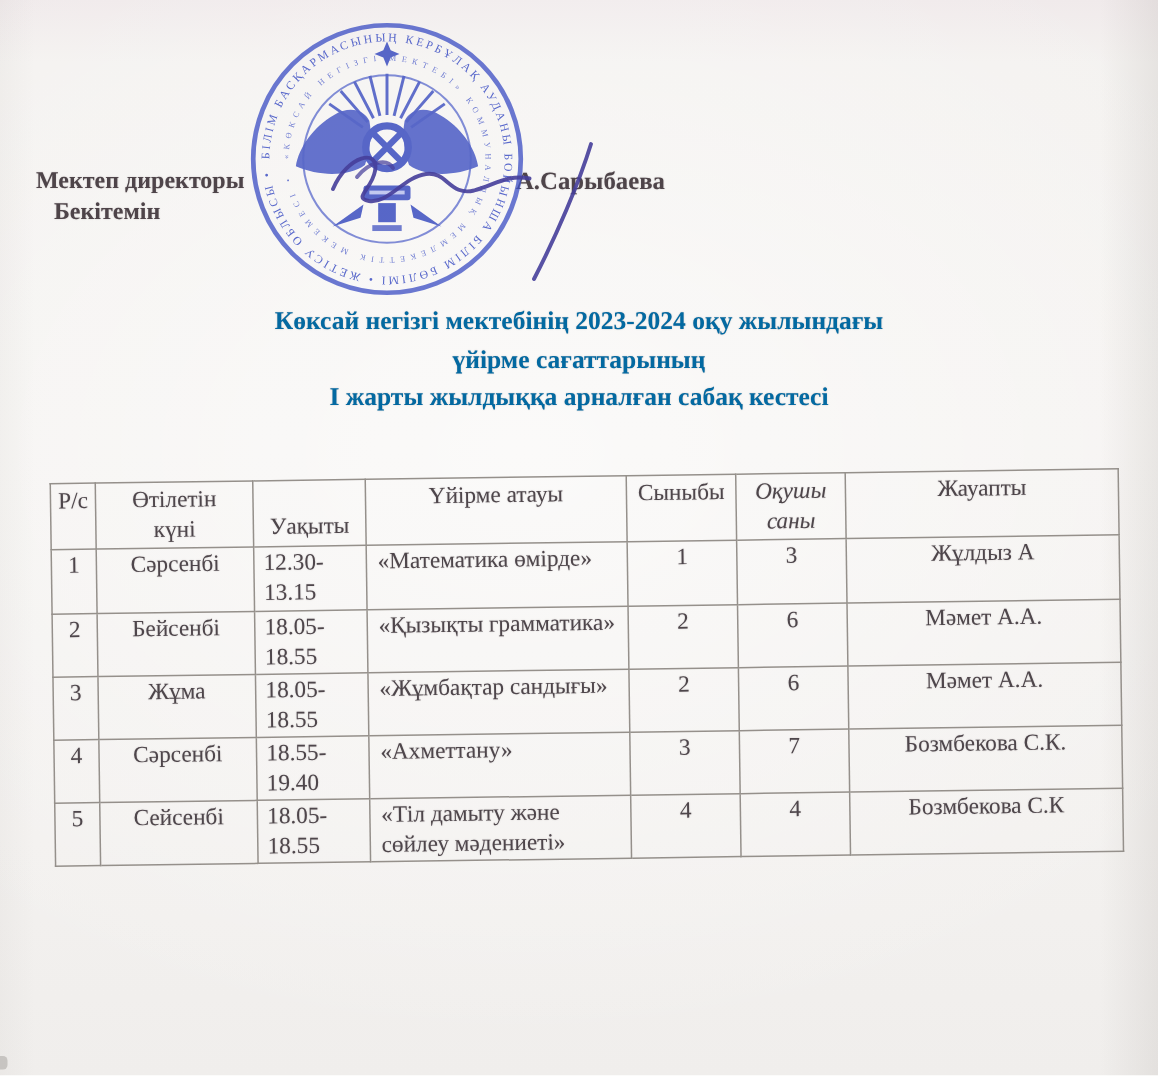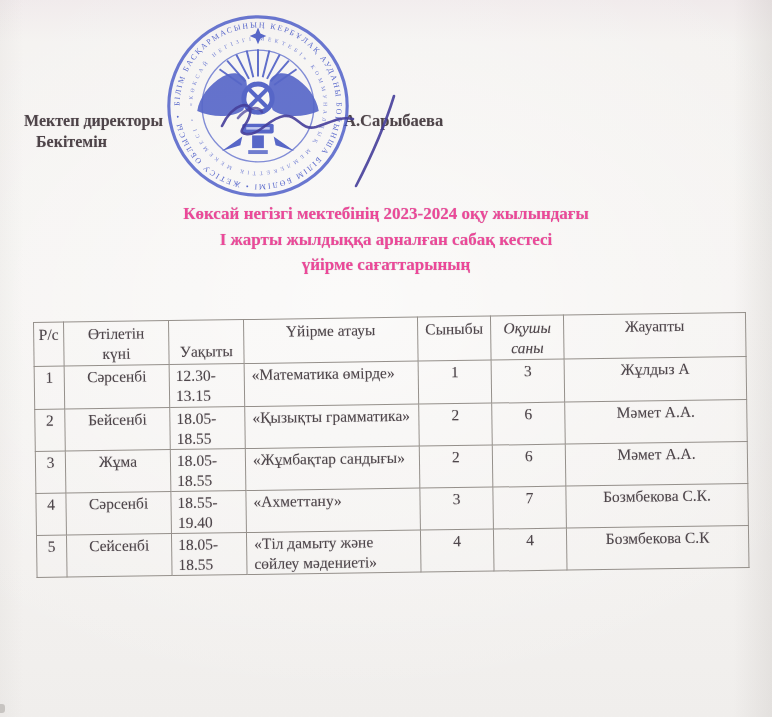--- a/index.html
+++ b/index.html
@@ -15,21 +15,21 @@
       radial-gradient(120% 90% at 45% 42%, rgba(255,255,255,0.60), rgba(255,255,255,0) 62%),
       linear-gradient(180deg,#f0eaeb 0px,#f4f2f0 42px,#f5f3f1 300px,#f3f1ef 560px,#f0eeec 100%);
   }
   .scan-speck{position:absolute;left:0;top:704px;width:5px;height:9px;background:#a9a5a2;opacity:.55;border-radius:0 3px 3px 0;}
   .doc-text{text-shadow:0 0 1px rgba(78,66,71,.30);}
   .approval-line1{position:absolute;left:36px;top:88px;font-weight:bold;font-size:16px;margin-top:45px;}
   .approval-line2{position:absolute;left:24px;top:112px;font-weight:bold;font-size:16px;}
   .signer{position:absolute;left:344px;top:111px;font-weight:bold;font-size:16.5px;}
   .title{
     position:absolute;left:81px;top:201px;width:610px;
-    text-align:center;font-weight:bold;font-size:17px;line-height:25.5px;color:#ec4899;
+    text-align:center;font-weight:bold;font-size:17px;line-height:25.5px;color:#0369a1;
   }
   .stamp{position:absolute;left:160px;top:8px;opacity:.85;}
   .sig-overlay{position:absolute;left:0;top:0;pointer-events:none;}
   .table-wrap{position:absolute;left:33px;top:322px;transform:rotate(-0.8deg);transform-origin:0 0;}
   table{border-collapse:collapse;table-layout:fixed;width:712px;font-size:15.5px;color:#4e464b;}
   th,td{
     border:1px solid #95908b;vertical-align:top;
     padding:1px 4px;line-height:19.5px;font-weight:normal;
     overflow:hidden;
   }
@@ -94,22 +94,22 @@
 <svg class="sig-overlay" width="772" height="717" viewBox="0 0 772 717">
   <g stroke="#463f9b" stroke-width="2.6" fill="none" stroke-linecap="round" opacity="0.9">
     <path d="M222,126 C232,103 253,99 250,114 C248,126 235,132 246,134 C259,136 269,118 284,116 C298,114 300,131 316,127 C330,123 339,116 353,119"></path>
     <path d="M238,118 C246,108 258,105 262,112" opacity="0.8"></path>
     <path d="M394,96 C386,122 371,157 356,186"></path>
   </g>
 </svg>
 
 <div class="title doc-text">
   <div>Көксай негізгі мектебінің 2023-2024 оқу жылындағы</div>
+  <div>үйірме сағаттарының</div>
   <div>І жарты жылдыққа арналған сабақ кестесі</div>
-  <div>үйірме сағаттарының</div>
 </div>
 
 <div class="table-wrap doc-text">
 <table>
   <colgroup>
     <col style="width:30px">
         <col style="width:105px">
         <col style="width:75px">
         <col style="width:174px">
     <col style="width:73px">

